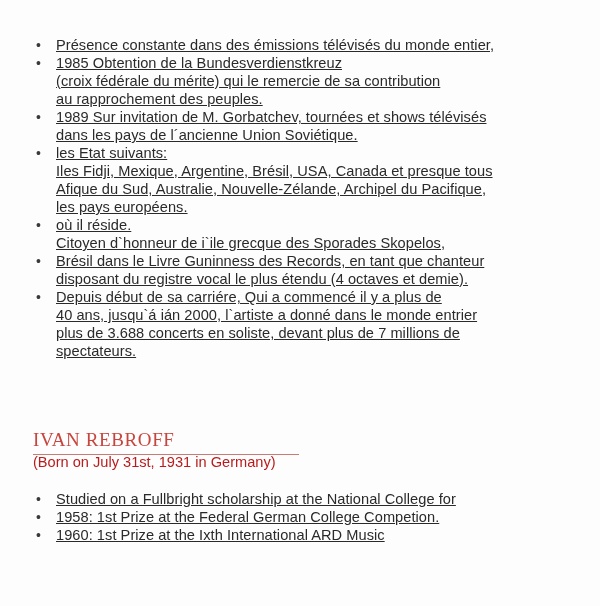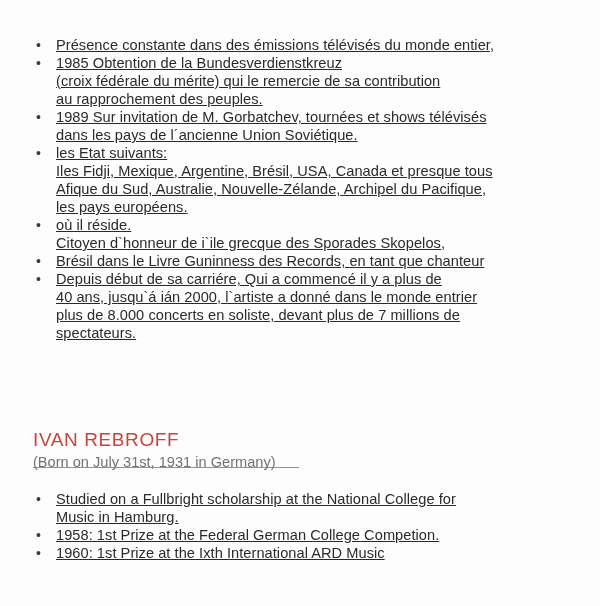--- a/index.html
+++ b/index.html
@@ -53,30 +53,31 @@
     .heading {
       position: absolute;
       left: 33px;
       top: 430px;
       width: 266px;
       font-size: 19px;
       line-height: 20px;
       color: #c8453e;
       letter-spacing: 0.6px;
       border-bottom: 1px solid #c97b74;
-      padding-bottom: 16px;
+      padding-bottom: 3px;
       height: 21px;
+      font-family: Liberation Serif, serif;
     }
     .subheading {
       position: absolute;
       left: 33px;
       top: 453px;
       font-size: 14.6px;
       line-height: 18px;
-      color: #737373;
+      color: #b91c1c;
       white-space: nowrap;
     }
   </style>
 </head>
 <body>
 
 <div class="page">
 
   <ul class="bullets" id="list-fr">
     <li>
@@ -102,38 +103,38 @@
       <span class="line">les pays européens.</span>
     </li>
     <li>
       <span class="dot">•</span>
       <span class="line">où il réside.</span>
       <span class="line">Citoyen d`honneur de i`ile grecque des Sporades Skopelos,</span>
     </li>
     <li>
       <span class="dot">•</span>
       <span class="line">Brésil dans le Livre Guninness des Records, en tant que chanteur</span>
+      <span class="line">disposant du registre vocal le plus étendu (4 octaves et demie).</span>
     </li>
     <li>
       <span class="dot">•</span>
       <span class="line">Depuis début de sa carriére, Qui a commencé il y a plus de</span>
       <span class="line">40 ans, jusqu`á ián 2000, l`artiste a donné dans le monde entrier</span>
-      <span class="line">plus de 8.000 concerts en soliste, devant plus de 7 millions de</span>
+      <span class="line">plus de 3.688 concerts en soliste, devant plus de 7 millions de</span>
       <span class="line">spectateurs.</span>
     </li>
   </ul>
 
   <div class="heading">IVAN REBROFF</div>
   <div class="subheading">(Born on July 31st, 1931 in Germany)</div>
 
   <ul class="bullets" id="list-en">
     <li>
       <span class="dot">•</span>
       <span class="line">Studied on a Fullbright scholarship at the National College for</span>
-      <span class="line">Music in Hamburg.</span>
     </li>
     <li>
       <span class="dot">•</span>
       <span class="line">1958: 1st Prize at the Federal German College Competion.</span>
     </li>
     <li>
       <span class="dot">•</span>
       <span class="line">1960: 1st Prize at the Ixth International ARD Music</span>
     </li>
   </ul>

